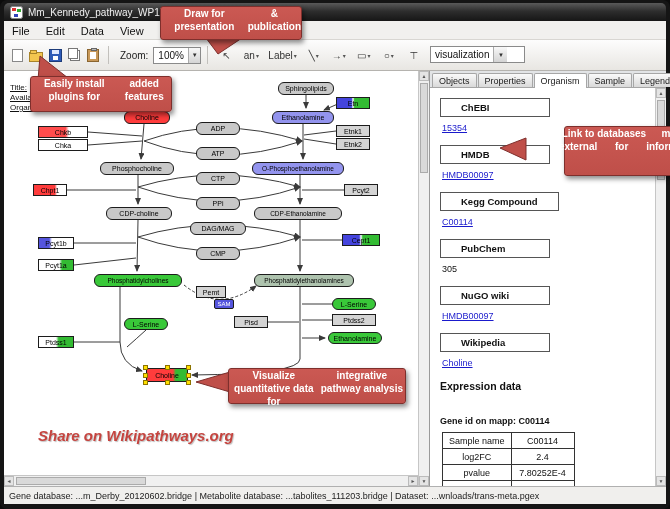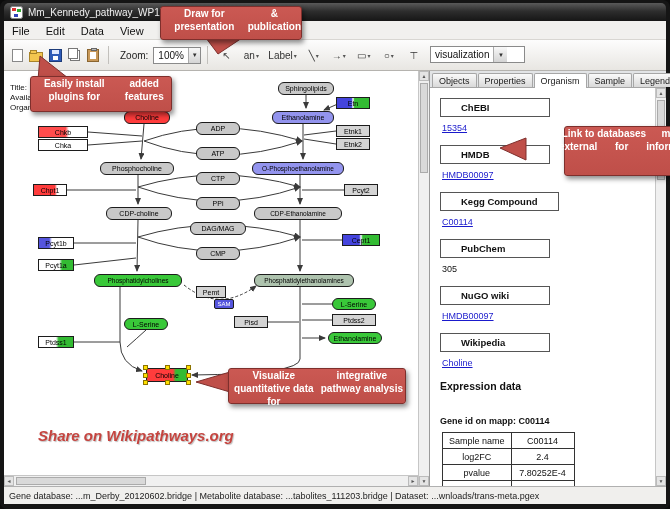--- a/index.html
+++ b/index.html
@@ -55,21 +55,21 @@
   #edge-svg{position:absolute;left:0;top:0;z-index:1;}
   .edge{fill:none;stroke:#3a3a3a;stroke-width:1;}
   .edge.dash{stroke-dasharray:3,2;}
   #nodes{position:absolute;left:0;top:0;z-index:2;}
   .node{position:absolute;border:1px solid #1c1c1c;box-sizing:border-box;display:flex;align-items:center;
     justify-content:center;font-size:7px;color:#000;white-space:nowrap;overflow:hidden;z-index:2;}
   .node.round{border-radius:6px;}
   .node.small{font-size:6.5px;}
   .node.tiny{font-size:6px;border-radius:2px;}
   .handle{position:absolute;width:5px;height:5px;background:var(--selection_yellow);border:1px solid #8d7400;box-sizing:border-box;z-index:4;}
-  .info-lines{position:absolute;left:2px;top:8px;width:30px;overflow:hidden;z-index:2;font-size:8px;color:#111;line-height:10px;}
+  .info-lines{position:absolute;left:2px;top:8px;width:30px;overflow:hidden;z-index:2;font-size:8px;color:#111;line-height:10px;text-decoration:underline;}
   .info-lines div{white-space:nowrap;overflow:hidden;}
   .share-text{position:absolute;left:30px;top:352px;z-index:3;font-size:15px;font-weight:bold;font-style:italic;
     color:var(--share_red);text-shadow:1px 1px 1px rgba(0,0,0,.25);white-space:nowrap;}
 
   
   .vscroll{position:absolute;left:418px;top:71px;width:11px;height:415px;background:#f0f0f0;border-left:1px solid #c6c6c6;box-sizing:border-box;}
   .hscroll{position:absolute;left:4px;top:475px;width:414px;height:11px;background:#f0f0f0;border-top:1px solid #c6c6c6;box-sizing:border-box;}
   .sb-btn{position:absolute;font-size:5px;color:#555;width:10px;height:10px;display:flex;align-items:center;justify-content:center;background:#e4e4e4;border:1px solid #bbb;box-sizing:border-box;}
   .sb-thumb{position:absolute;background:#d9d9d9;border:1px solid #ababab;box-sizing:border-box;}
   .pscroll{position:absolute;right:0;top:17px;width:11px;bottom:0;background:#f0f0f0;border-left:1px solid #c6c6c6;box-sizing:border-box;}

